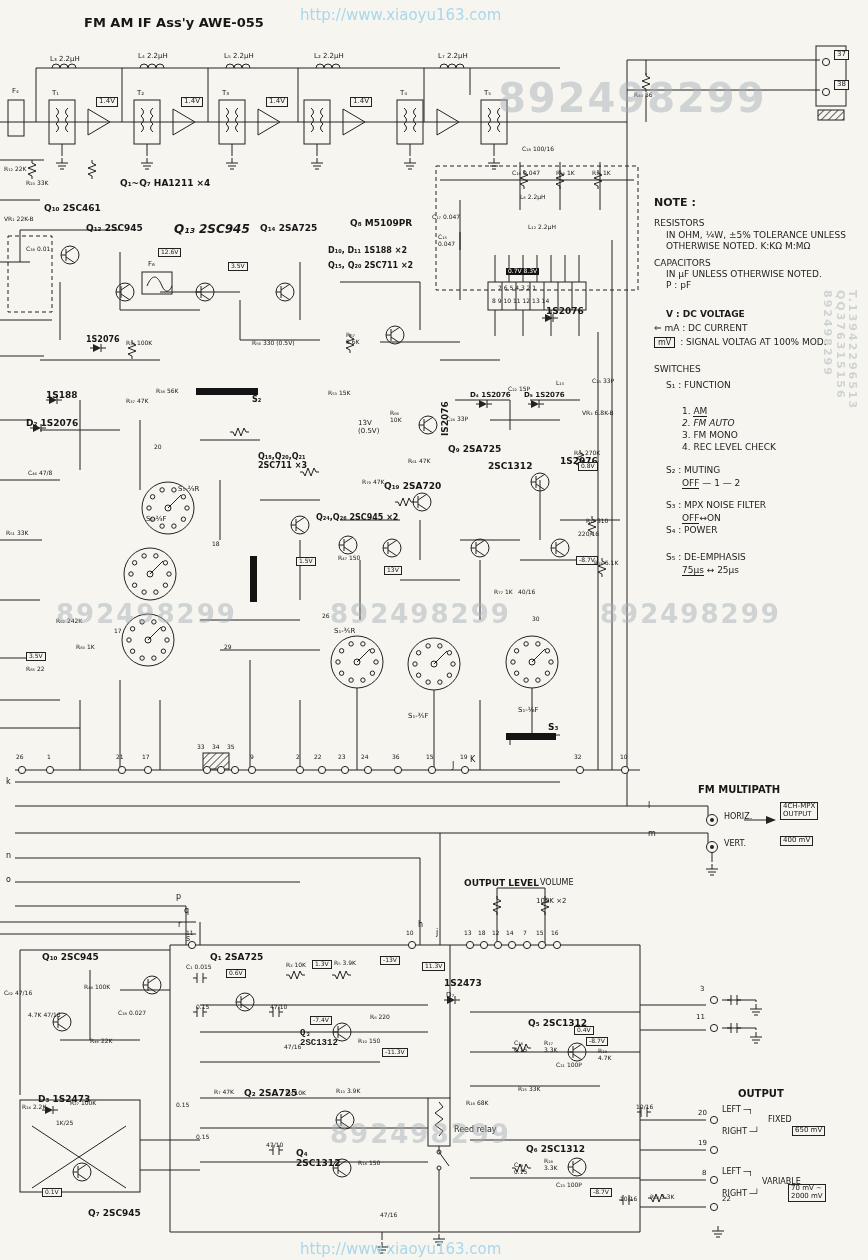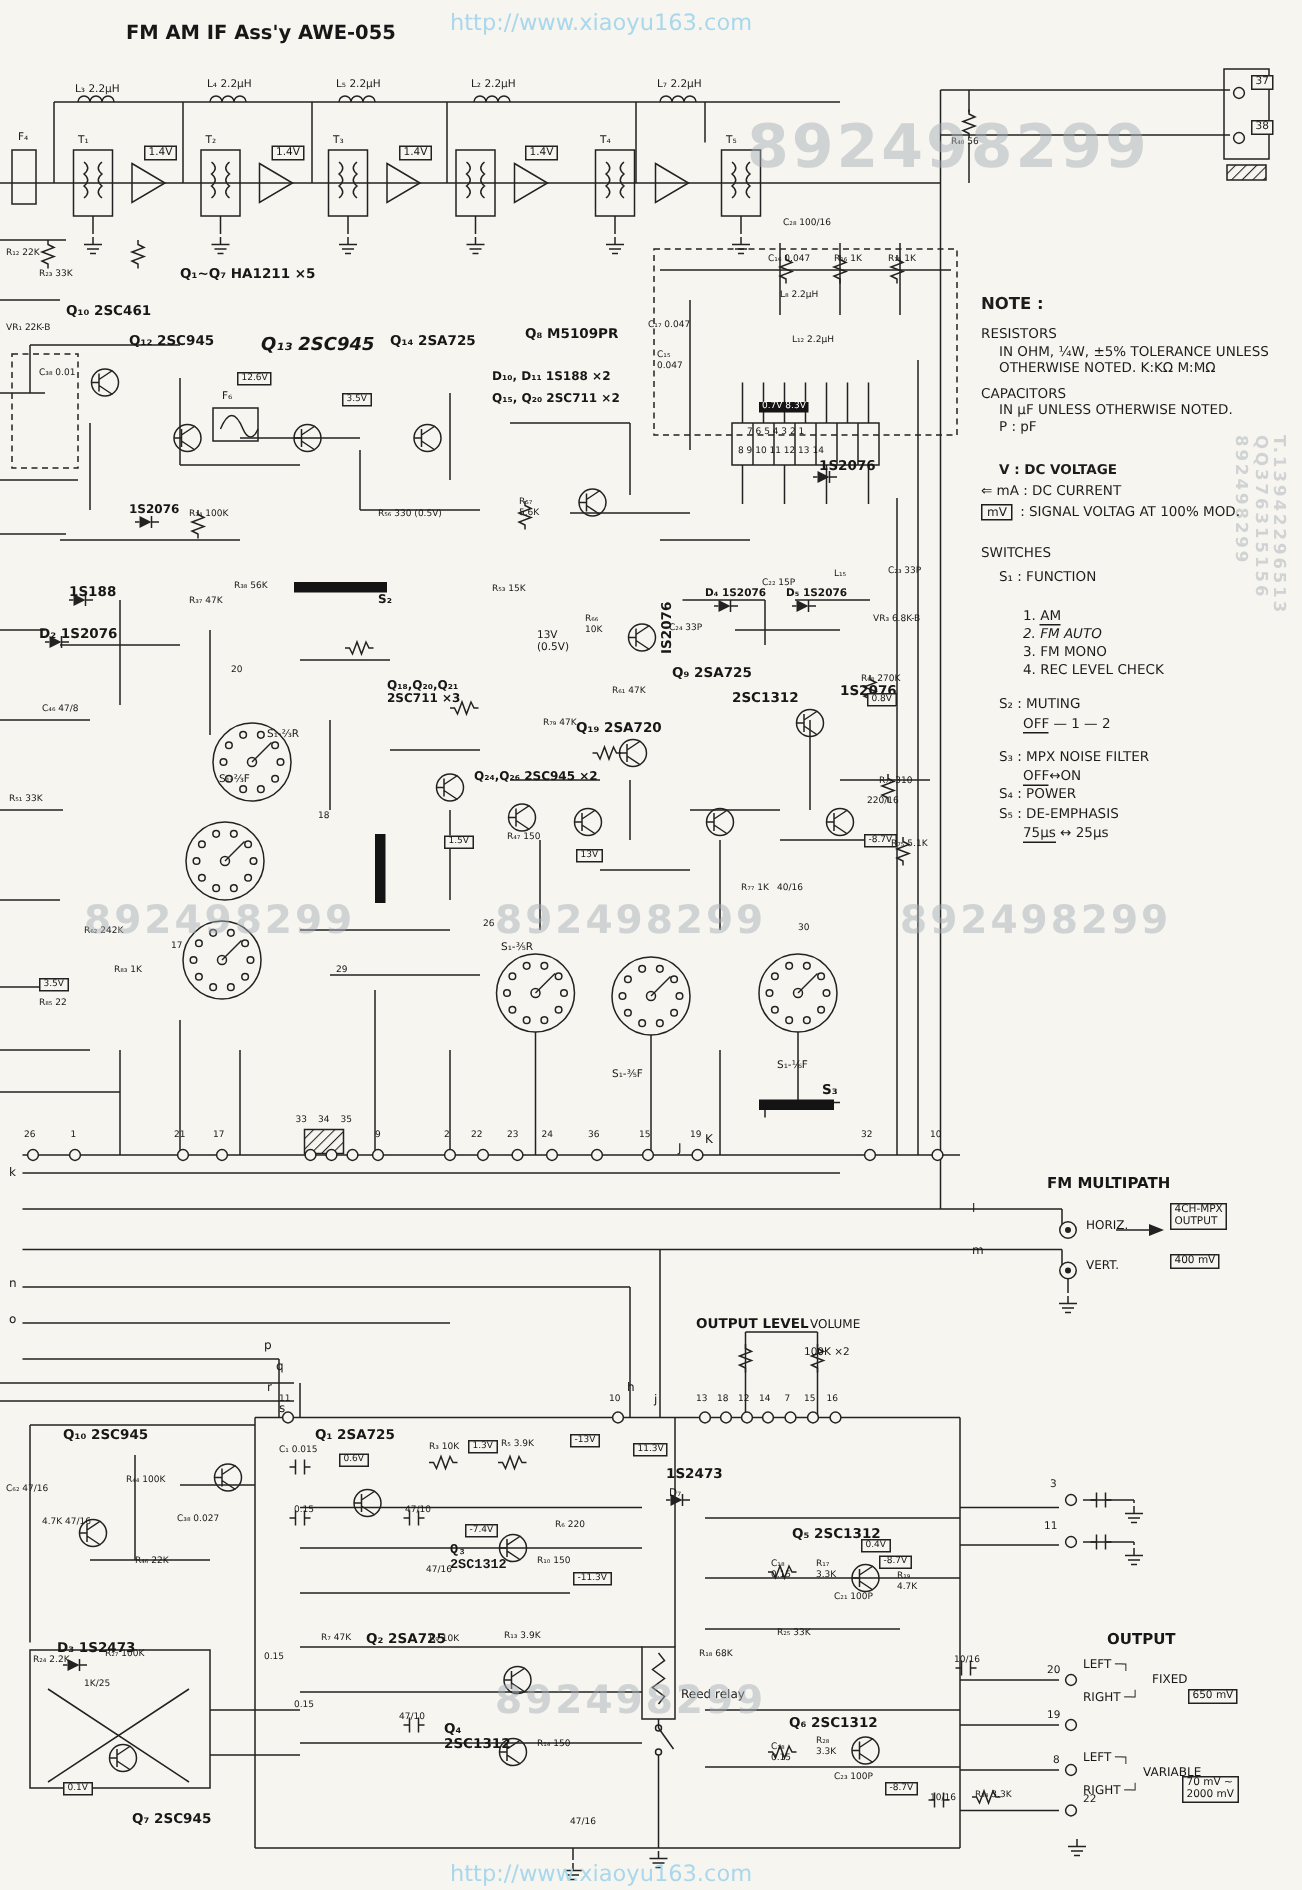--- a/index.html
+++ b/index.html
@@ -292,21 +292,21 @@
       <div class="lbl" style="left: 12px; top: 88px; font-size: 7px;">F₄</div>
       <div class="lbl" style="left: 52px; top: 90px; font-size: 7px;">T₁</div>
       <div class="lbl" style="left: 137px; top: 90px; font-size: 7px;">T₂</div>
       <div class="lbl" style="left: 222px; top: 90px; font-size: 7px;">T₃</div>
       <div class="lbl" style="left: 400px; top: 90px; font-size: 7px;">T₄</div>
       <div class="lbl" style="left: 484px; top: 90px; font-size: 7px;">T₅</div>
       <div class="lbl bx" style="left: 96px; top: 97px; font-size: 7px;">1.4V</div>
       <div class="lbl bx" style="left: 181px; top: 97px; font-size: 7px;">1.4V</div>
       <div class="lbl bx" style="left: 266px; top: 97px; font-size: 7px;">1.4V</div>
       <div class="lbl bx" style="left: 350px; top: 97px; font-size: 7px;">1.4V</div>
-      <div class="lbl b" style="left: 120px; top: 178px; font-size: 9px;">Q₁~Q₇ HA1211 ×5</div>
+      <div class="lbl b" style="left: 120px; top: 178px; font-size: 9px;">Q₁~Q₇ HA1211 ×4</div>
       <div class="lbl" style="left: 4px; top: 166px; font-size: 6px;">R₁₂ 22K</div>
       <div class="lbl" style="left: 26px; top: 180px; font-size: 6px;">R₂₃ 33K</div>
       <div class="lbl" style="left: 4px; top: 216px; font-size: 6px;">VR₁ 22K-B</div>
       <div class="lbl b" style="left: 44px; top: 203px; font-size: 9px;">Q₁₀ 2SC461</div>
       <div class="lbl b" style="left: 86px; top: 223px; font-size: 9px;">Q₁₂ 2SC945</div>
       <div class="lbl b" style="left: 174px; top: 223px; font-size: 12px; font-style: italic;">Q₁₃ 2SC945</div>
       <div class="lbl b" style="left: 260px; top: 223px; font-size: 9px;">Q₁₄ 2SA725</div>
       <div class="lbl b" style="left: 350px; top: 218px; font-size: 9px;">Q₈ M5109PR</div>
       <div class="lbl b" style="left: 328px; top: 247px; font-size: 8px;">D₁₀, D₁₁ 1S188 ×2</div>
       <div class="lbl b" style="left: 328px; top: 262px; font-size: 8px;">Q₁₅, Q₂₀ 2SC711 ×2</div>
@@ -546,16 +546,16 @@
       <div class="nl i1" style="margin-top: 5px;">S₁ :  FUNCTION</div>
       <div class="nl i2" style="margin-top: 14px;">1. <span class="ul">AM</span></div>
       <div class="nl i2" style="margin-top: 1px; font-style: italic;">2. FM AUTO</div>
       <div class="nl i2" style="margin-top: 1px;">3. FM MONO</div>
       <div class="nl i2" style="margin-top: 1px;">4. REC LEVEL CHECK</div>
       <div class="nl i1" style="margin-top: 11px;">S₂ :  MUTING</div>
       <div class="nl i2" style="margin-top: 2px;"><span class="ul">OFF</span> — 1 — 2</div>
       <div class="nl i1" style="margin-top: 11px;">S₃ :  MPX NOISE FILTER</div>
       <div class="nl i2" style="margin-top: 2px;"><span class="ul">OFF</span>↔ON</div>
       <div class="nl i1" style="">S₄ :  POWER</div>
-      <div class="nl i1" style="margin-top: 2px;">S₅ :  DE-EMPHASIS</div>
+      <div class="nl i1" style="margin-top: 16px;">S₅ :  DE-EMPHASIS</div>
       <div class="nl i2" style="margin-top: 2px;"><span class="ul">75μs</span> ↔ 25μs</div>
     </div>
 </div>
 
 </body></html>

